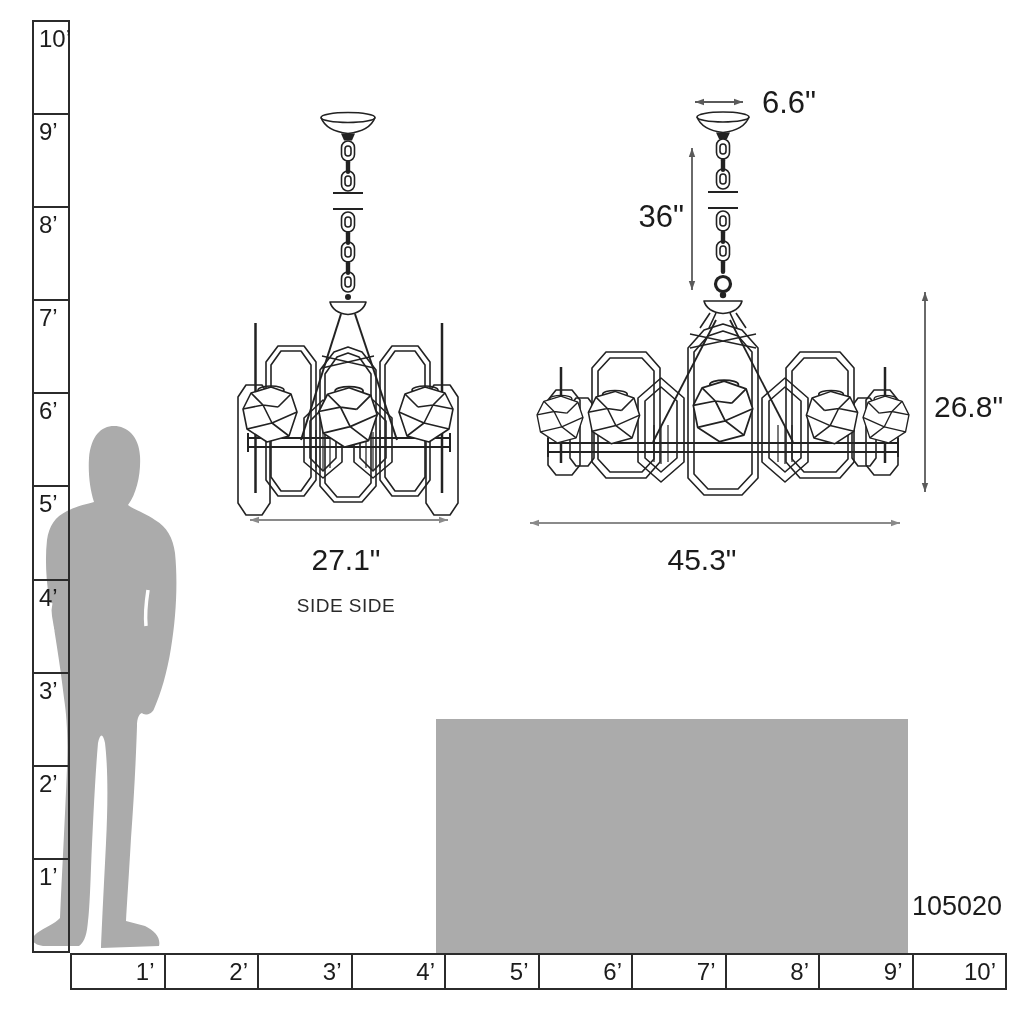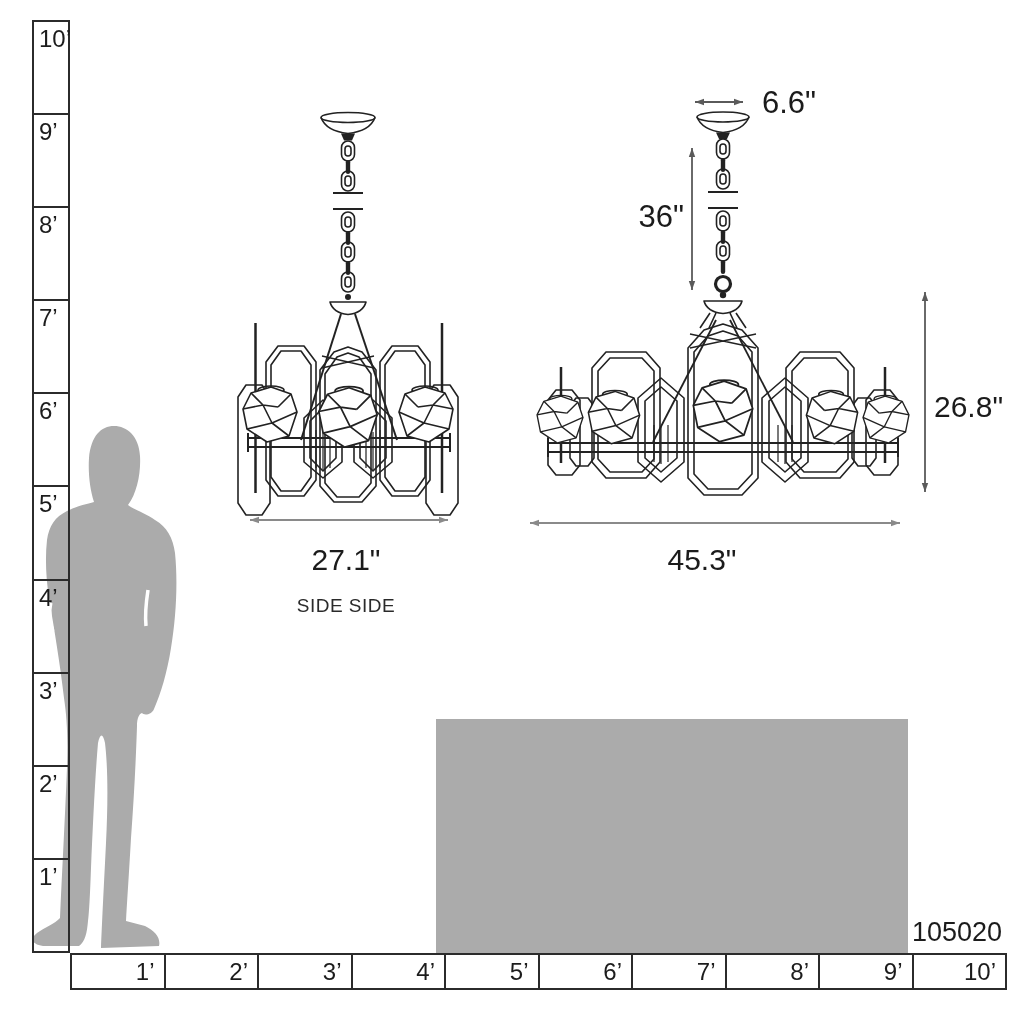--- a/index.html
+++ b/index.html
@@ -20,21 +20,21 @@
   .block{left:436px;top:719px;width:472px;height:235px;background:#ababab;z-index:1;}
   
   .dim{font-size:30px;color:#1b1b1b;z-index:4;white-space:nowrap;}
   .lbl-66{left:762px;top:85px;font-size:31px;}
   .lbl-36{left:622px;top:199px;width:62px;text-align:right;font-size:31px;}
   .lbl-268{left:934px;top:390px;}
   .lbl-271{left:292px;top:543px;width:108px;text-align:center;}
   .lbl-453{left:648px;top:543px;width:108px;text-align:center;}
   .caption{left:285px;top:595px;width:122px;text-align:center;font-size:19px;
            letter-spacing:0.5px;color:#2a2a2a;z-index:4;}
-  .code{left:902px;top:917px;width:100px;text-align:right;font-size:27px;z-index:4;}
+  .code{left:902px;top:891px;width:100px;text-align:right;font-size:27px;z-index:4;}
   svg{display:block;}
   .persvg{left:15px;top:418px;z-index:2;}
   .chsvg{z-index:2;}
 </style>
 </head>
 <body>
 
 <div class="canvas">
 
   <svg class="abs persvg" width="170" height="534" viewBox="0 0 170 534">

